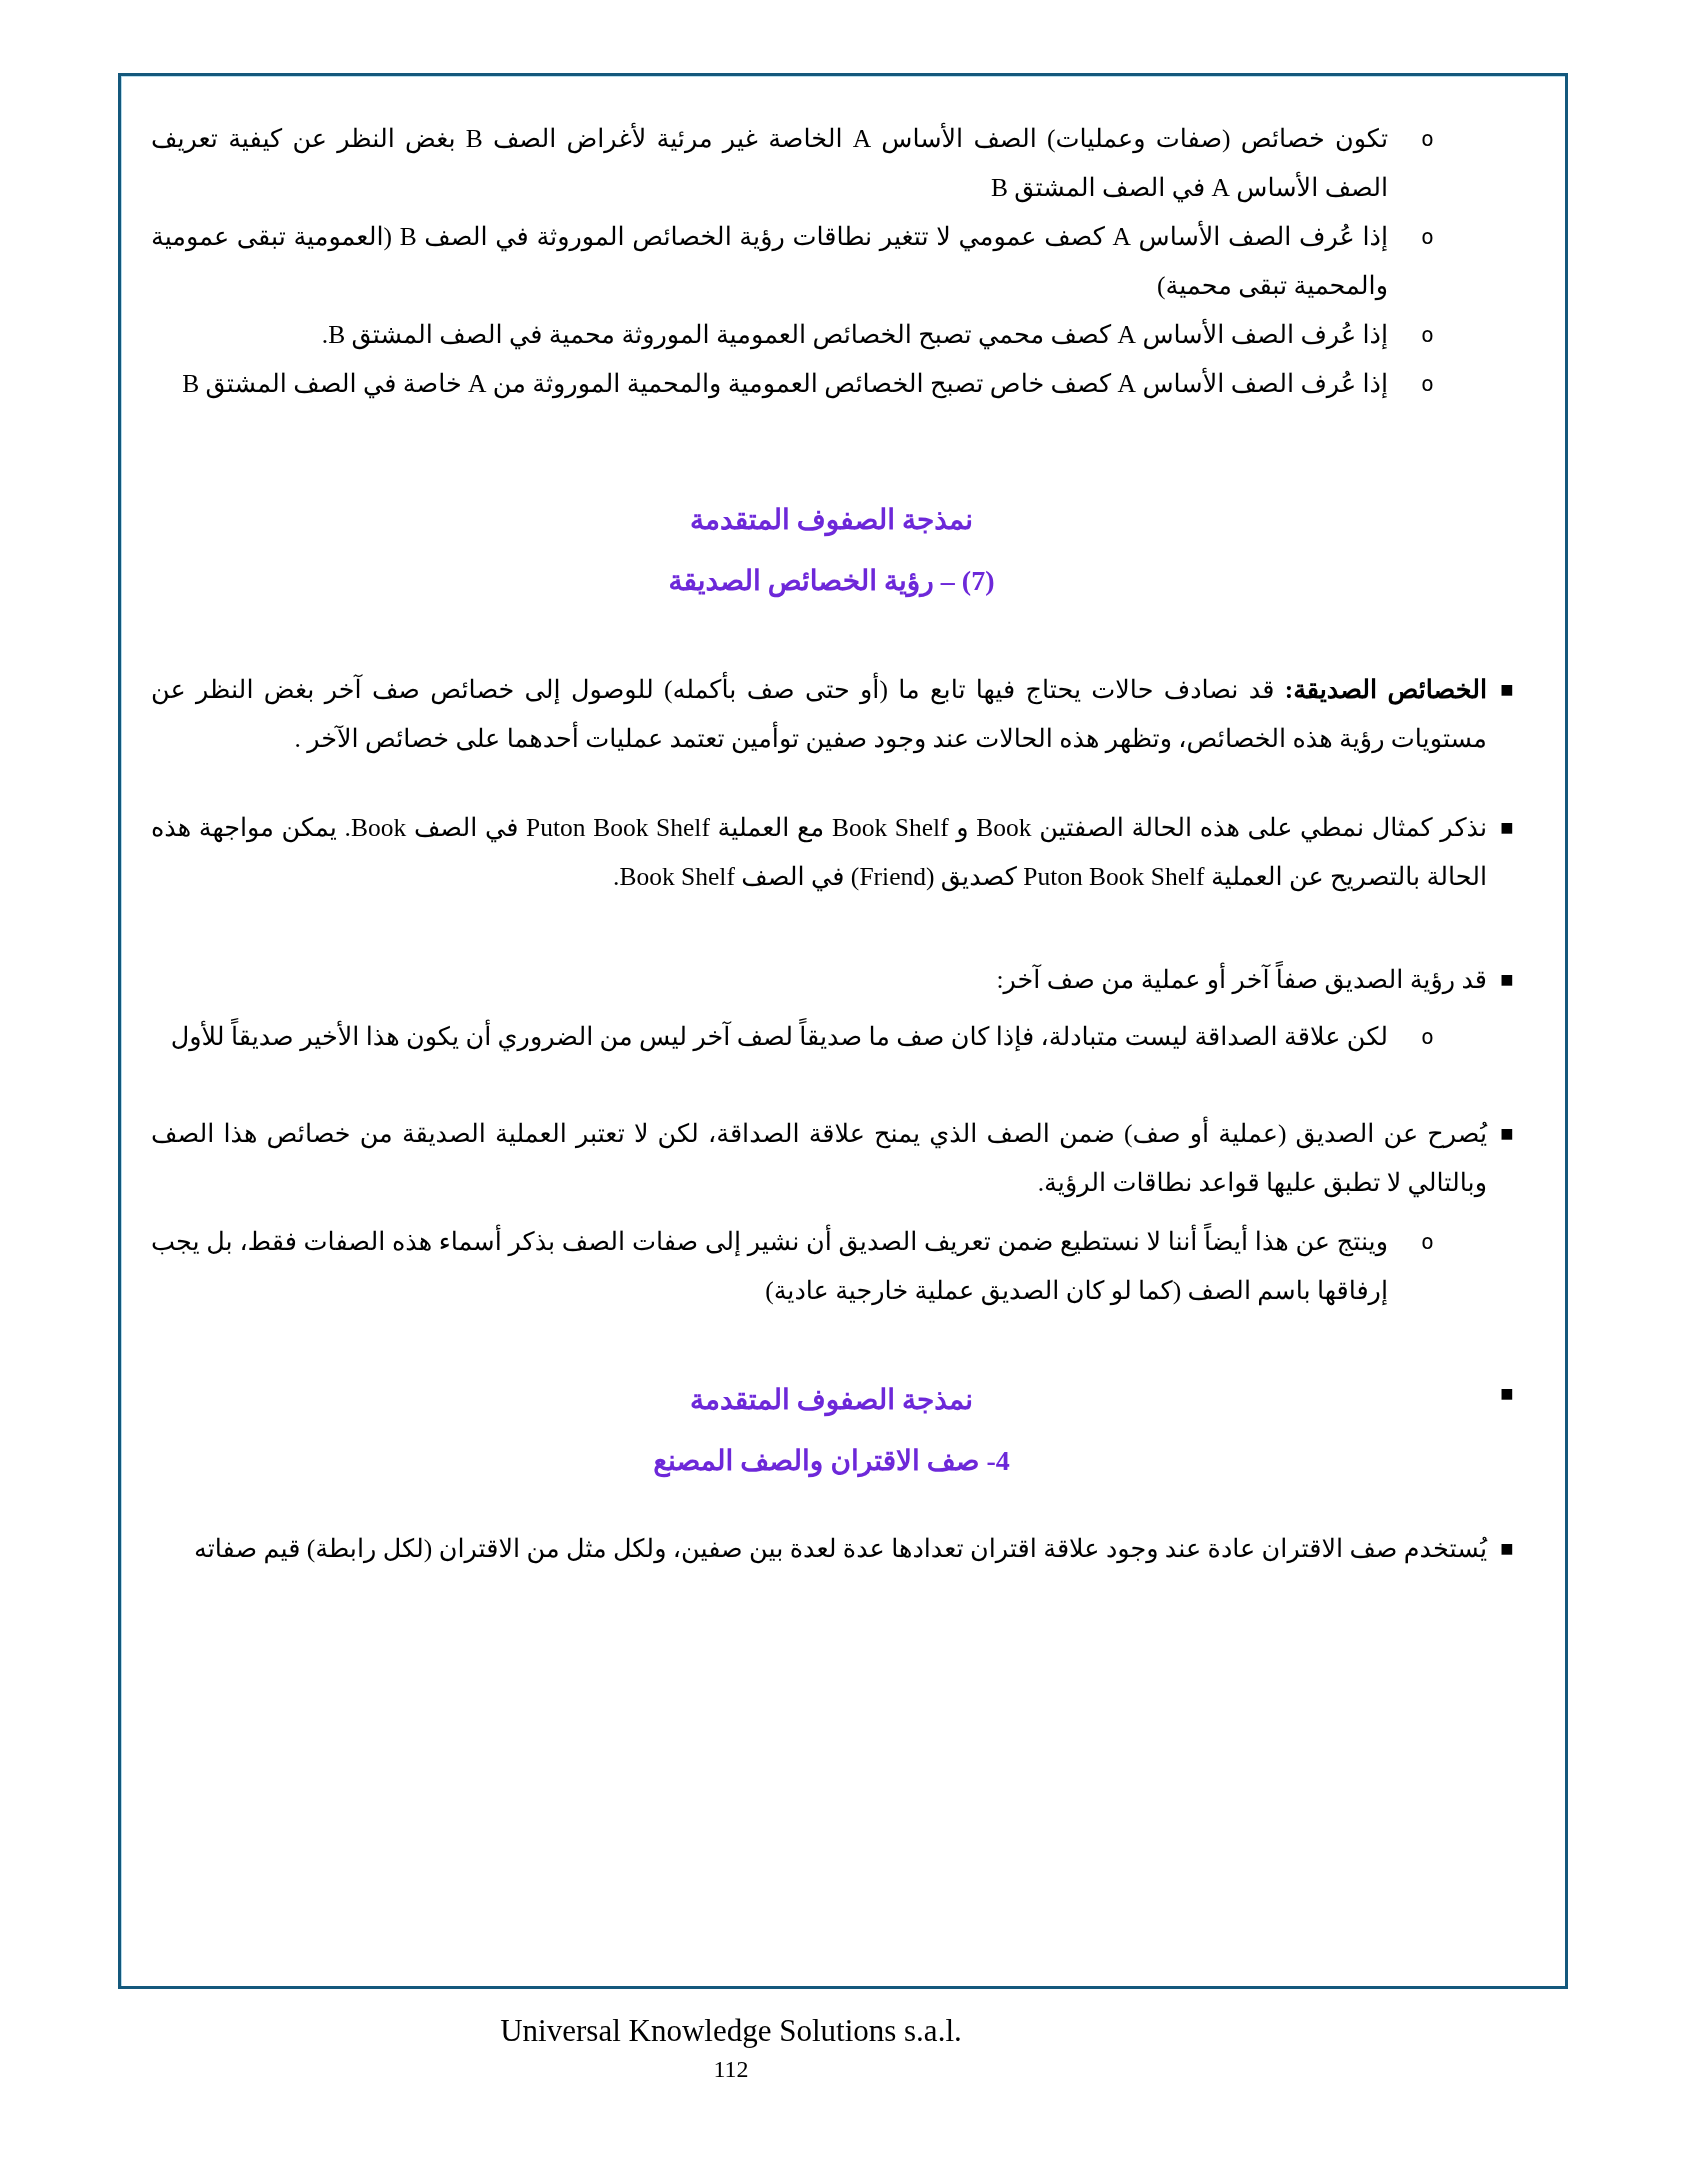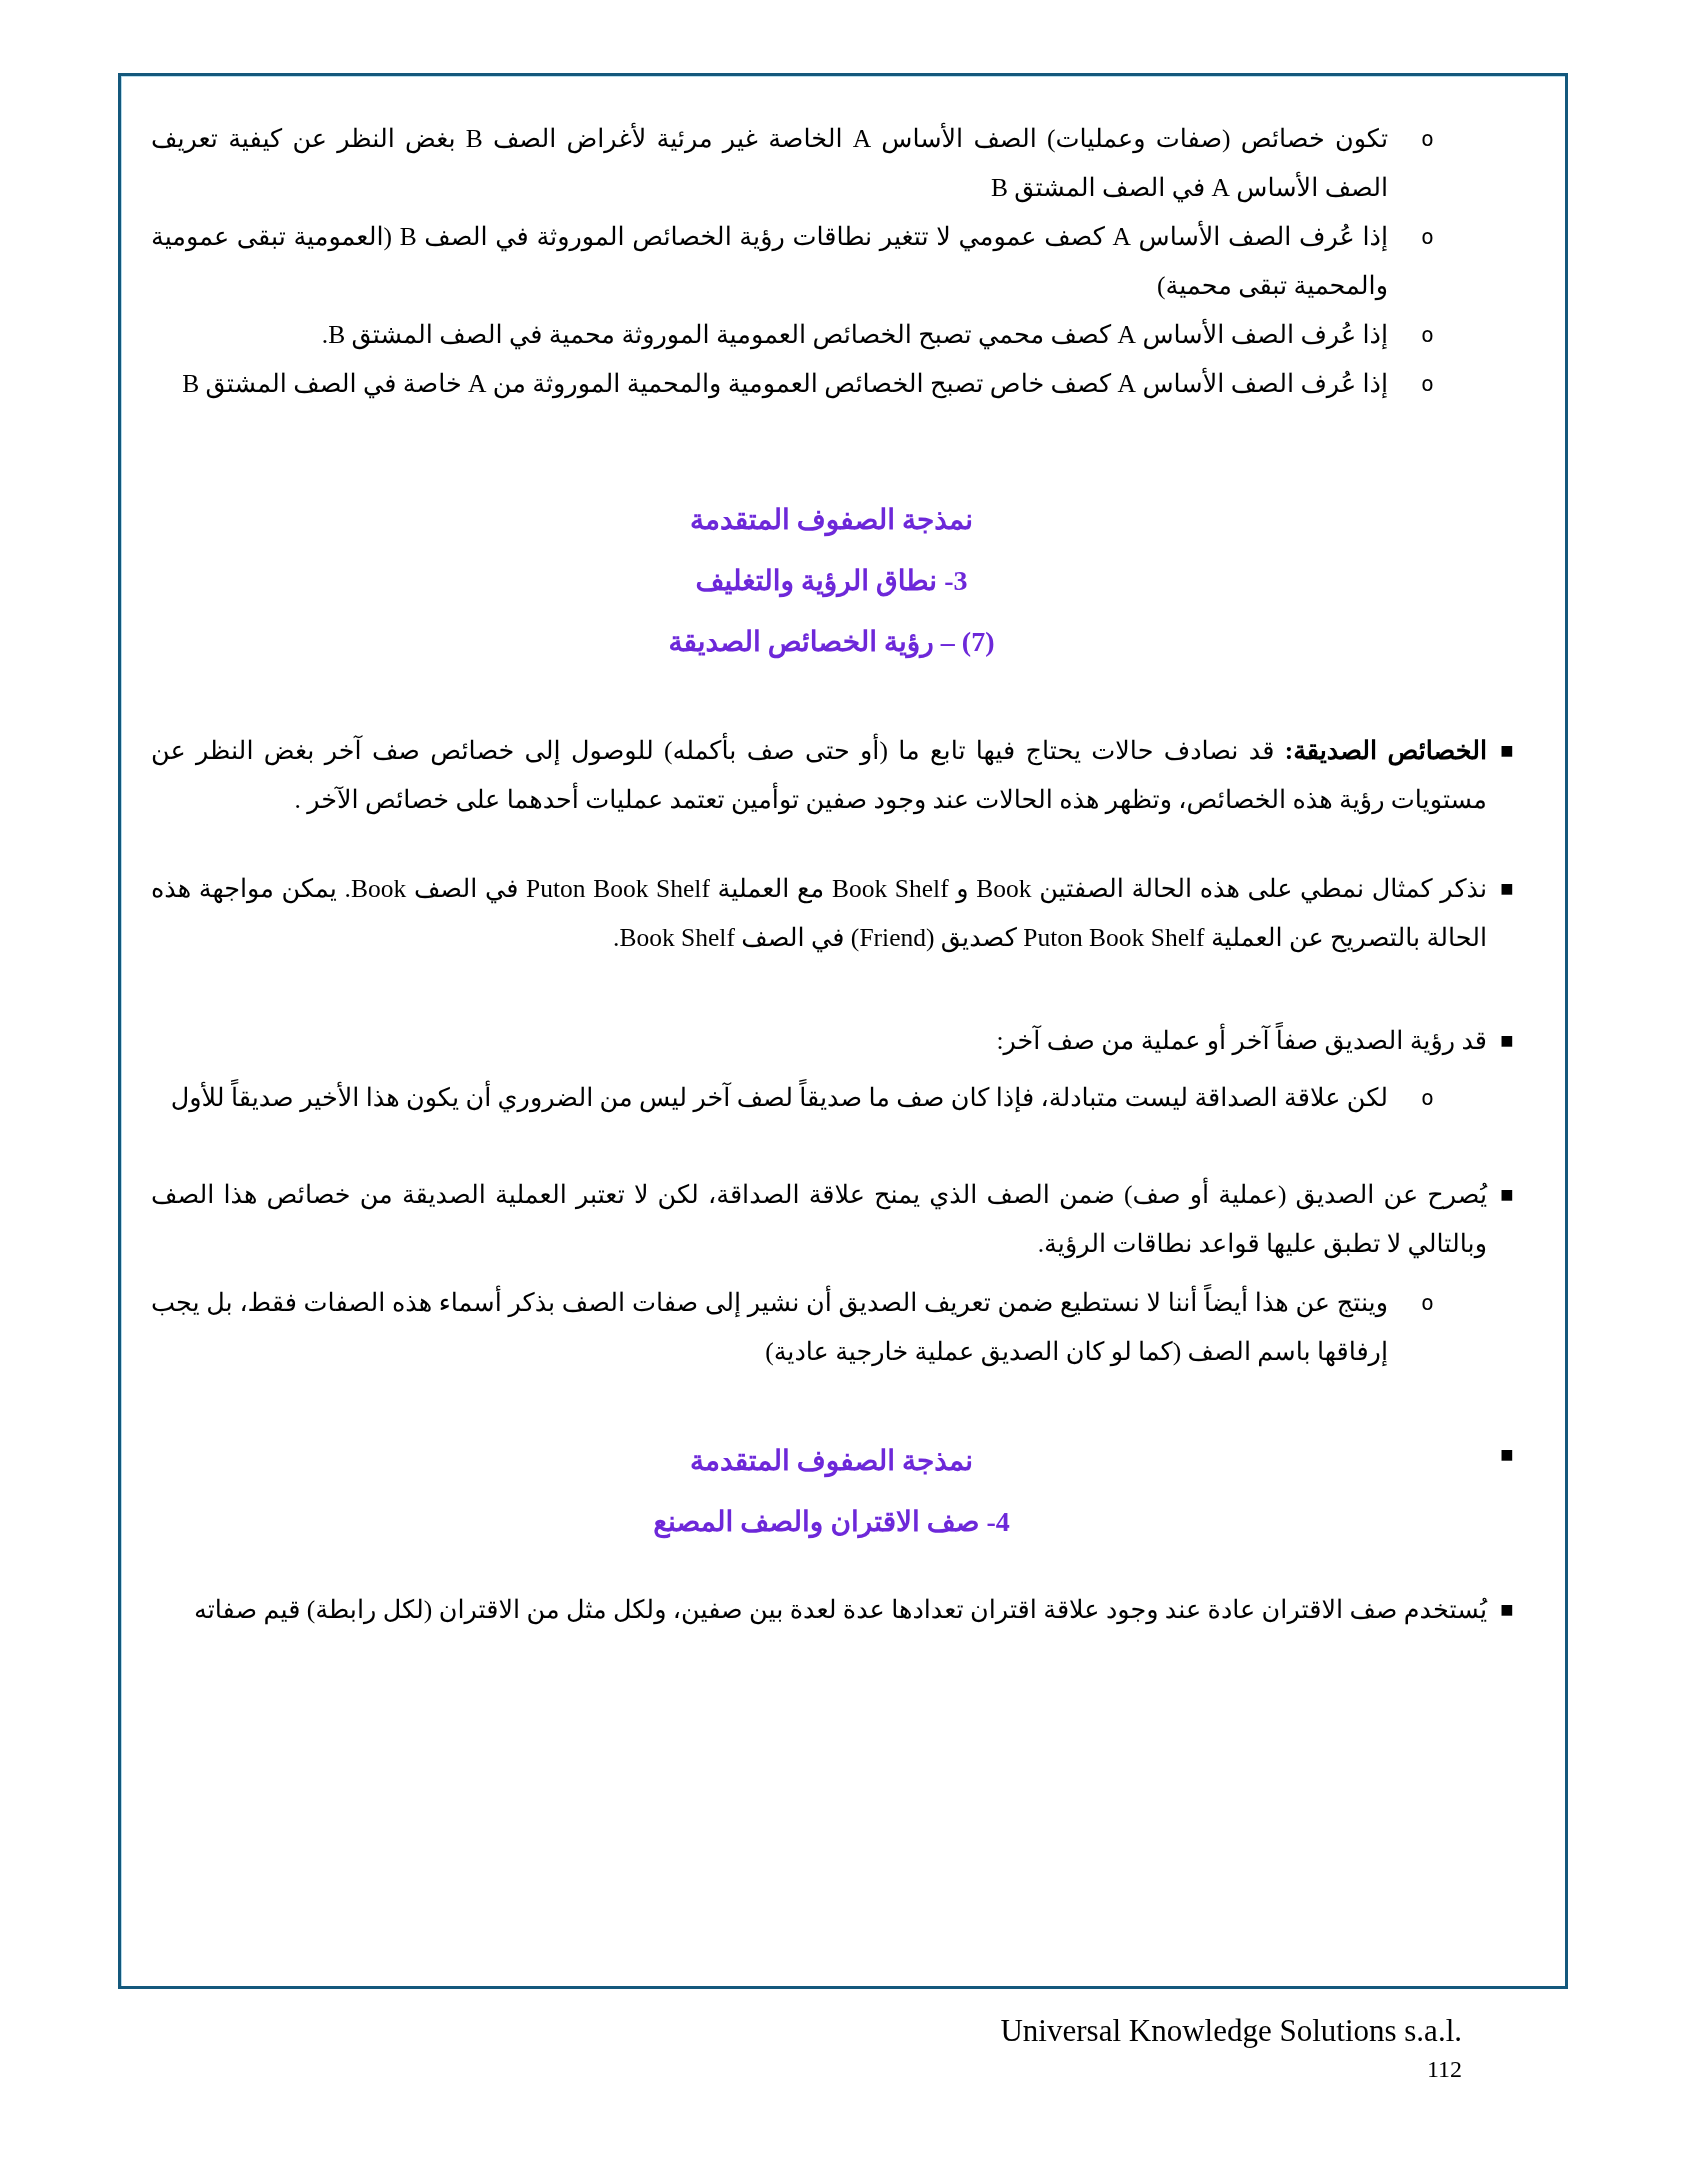--- a/index.html
+++ b/index.html
@@ -65,21 +65,21 @@
   .mt66{margin-top:54px;}
   .mt48{margin-top:40px;}
   .mt10{margin-top:8.2px;}
   .mt58{margin-top:48px;}
   .mt12{margin-top:10px;}
   .mt40{margin-top:33px;}
   .footer{
     position:absolute;
     left:0;top:2012px;
     width:1462px;
-    text-align:right;
+    text-align:center;
     font-size:31px;
     line-height:38px;
   }
   .footer .pageno{font-size:24px;}
 </style>
 </head>
 <body>
 
 <div class="page-box">
   <div class="content">
@@ -96,21 +96,20 @@
       <span class="m m-o">o</span>
       <span>إذا عُرف الصف الأساس A كصف محمي تصبح الخصائص العمومية الموروثة محمية في الصف المشتق B.</span>
     </div>
     <div class="p lvl2">
       <span class="m m-o">o</span>
       <span>إذا عُرف الصف الأساس A كصف خاص تصبح الخصائص العمومية والمحمية الموروثة من A خاصة في الصف المشتق B</span>
     </div>
 
     <div class="h-block1">
       <div class="heading">نمذجة الصفوف المتقدمة</div>
-      <div class="heading">3- نطاق الرؤية والتغليف</div>
       <div class="heading">(7) – رؤية الخصائص الصديقة</div>
     </div>
 
     <div class="p lvl1 mt66">
       <span class="m m-sq">■</span>
       <span class="lead">الخصائص الصديقة:</span><span> قد نصادف حالات يحتاج فيها تابع ما (أو حتى صف بأكمله) للوصول إلى خصائص صف آخر بغض النظر عن مستويات رؤية هذه الخصائص، وتظهر هذه الحالات عند وجود صفين توأمين تعتمد عمليات أحدهما على خصائص الآخر .</span>
     </div>
     <div class="p lvl1 mt48">
       <span class="m m-sq">■</span>
       <span>نذكر كمثال نمطي على هذه الحالة الصفتين Book و Book Shelf مع العملية Puton Book Shelf في الصف Book. يمكن مواجهة هذه الحالة بالتصريح عن العملية Puton Book Shelf كصديق (Friend) في الصف Book Shelf.</span>

